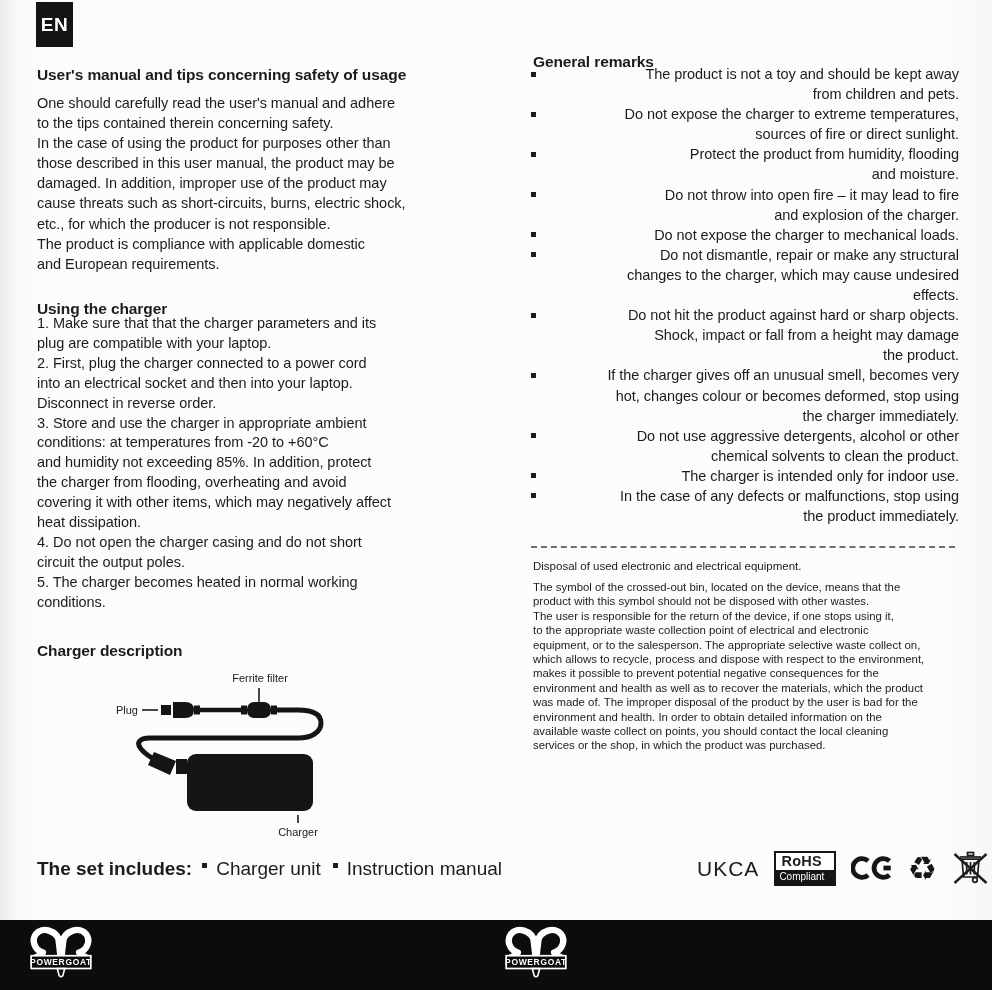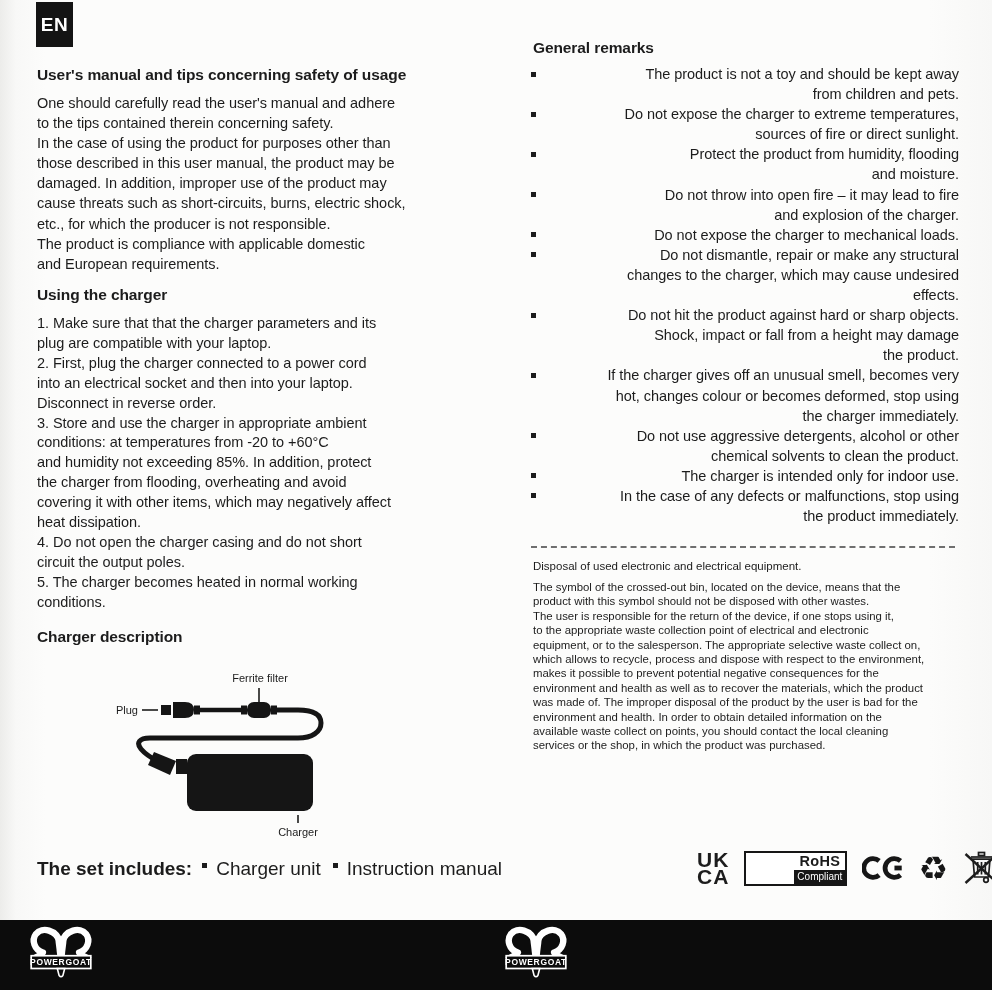--- a/index.html
+++ b/index.html
@@ -12,21 +12,21 @@
   }
   .abs { position:absolute; }
 
   
   .en-badge { left:36px; top:2px; width:37px; height:45px; background:#141414;
     color:#fff; display:flex; align-items:center; justify-content:center;
     font-size:19px; font-weight:700; letter-spacing:.5px; }
 
   
   .h1 { font-size:15.5px; font-weight:700; letter-spacing:-.1px; }
-  .h2 { font-size:15.5px; font-weight:700; letter-spacing:-.1px; }
+  .h2 { font-size:15.5px; font-weight:700; letter-spacing:-.1px;margin-top:14px; }
   .body-text { font-size:14.5px; line-height:20.1px; white-space:pre-line; letter-spacing:-.05px; }
   .p-using { line-height:19.9px; }
 
   .h-safety { left:37px; top:66px; }
   .p-safety { left:37px; top:93px;  width:438px; }
   .h-using  { left:37px; top:286px; }
   .p-using  { left:37px; top:314px; width:438px; }
   .h-desc   { left:37px; top:628px; }
   .diagram  { left:100px; top:660px; }
   .diagram text { font-family:"Liberation Sans","DejaVu Sans",sans-serif; font-size:11px; fill:#1c1c1c; }
@@ -43,22 +43,22 @@
   .ul-general li { position:relative; padding-left:15px; font-size:14.5px;
     line-height:20.1px; white-space:pre-line; letter-spacing:-.05px;text-align:right; }
   .ul-general li::before { content:""; position:absolute; left:0; top:7.5px; width:5px; height:5px; background:#1c1c1c; }
 
   .divider { left:531px; top:546px; width:424px; border-top:2px dashed #6f6f6f; }
   .h-disposal { left:533px; top:560px; font-size:11.5px; font-weight:400; }
   .p-disposal { left:533px; top:580px; width:430px; font-size:11.4px; line-height:14.4px; white-space:pre-line; }
 
   
   .marks { left:697px; top:845px; height:46px; display:flex; align-items:center; gap:15px; }
-  .ukca { display:flex; flex-direction:column; font-weight:700; font-size:21px; line-height:17px; letter-spacing:1px; }
-  .rohs { border:2.5px solid #161616; background:#fff; text-align:center; min-width:62px;padding-left:48px; }
+  .ukca { display:flex; flex-direction:row; font-weight:400; font-size:21px; line-height:17px; letter-spacing:1px; }
+  .rohs { border:2.5px solid #161616; background:#fff; min-width:62px; }
   .rohs-top { font-weight:800; font-size:14.5px; line-height:17px; padding:0 5px; letter-spacing:.3px; }
   .rohs-bottom { background:#161616; color:#fff; font-size:10px; line-height:13px; padding:0 3px 1px; }
   .recycle { font-family:"DejaVu Sans",sans-serif; font-size:33px; line-height:1; color:#161616; }
 
   
   .bar { left:0; top:920px; width:992px; height:70px; background:#0c0c0c; }
   .goat { position:absolute; top:4px; }
   .goat-1 { left:28px; } .goat-2 { left:503px; }
   .goat text { font-family:"Liberation Sans","DejaVu Sans",sans-serif; font-weight:700; font-size:8px; fill:#fff; letter-spacing:.6px; }
 </style>

